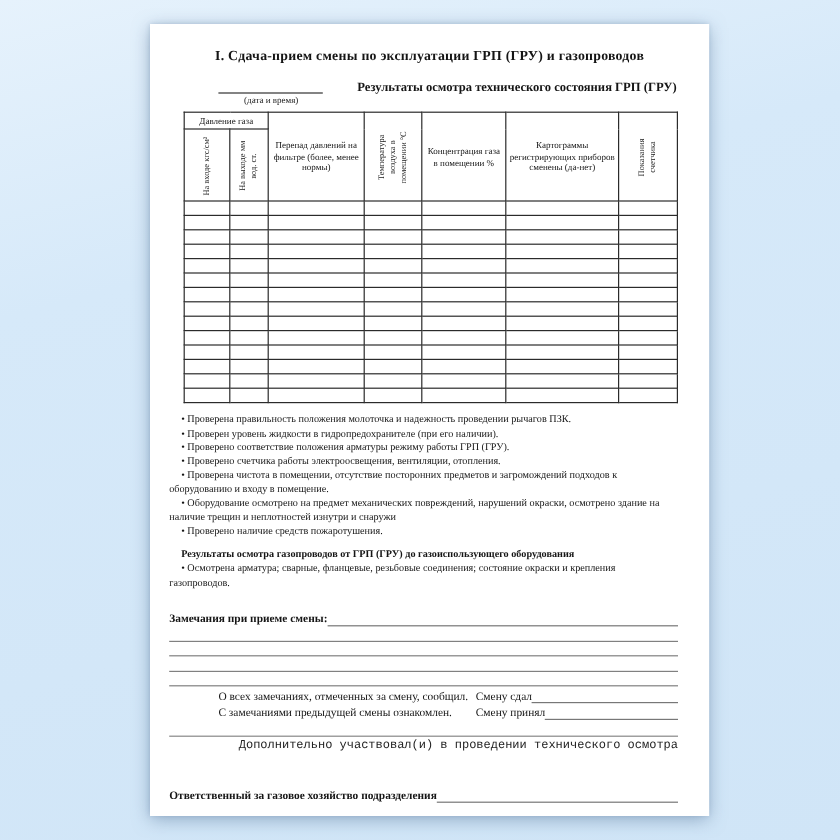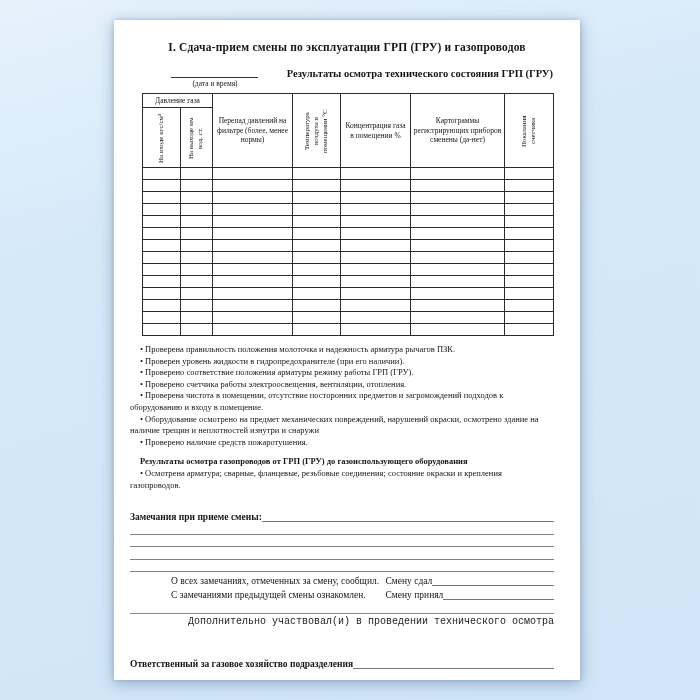--- a/index.html
+++ b/index.html
@@ -6,21 +6,21 @@
   body{
     width:700px;height:700px;overflow:hidden;
     font-family:"Liberation Serif","DejaVu Serif",serif;
     color:#151515;
   }
   .canvas{
     position:relative;width:700px;height:700px;
     background:linear-gradient(165deg,#e6f2fc 0%,#d6e9f9 30%,#d0e5f7 100%);
   }
   .page{
-    position:absolute;left:114px;top:20px;width:466px;height:660px;
+    position:absolute;left:125px;top:20px;width:466px;height:660px;
     background:#ffffff;
     box-shadow:0 3px 14px rgba(90,120,155,.55),0 0 4px rgba(90,120,155,.30);
   }
   .title{
     position:absolute;top:21px;left:0;right:0;text-align:center;
     font-weight:bold;font-size:11.5px;letter-spacing:.2px;
   }
   .date-blank{position:absolute;left:57px;top:46px;width:87px;height:11px;border-bottom:1px solid #333;}
   .date-caption{position:absolute;left:38px;top:59px;width:126px;text-align:center;font-size:7.5px;color:#222;}
   .subtitle{position:absolute;top:48px;right:27px;font-weight:bold;font-size:10.5px;}
@@ -42,21 +42,21 @@
     position:absolute;left:16px;width:424px;top:324px;
     font-size:8.5px;line-height:11.6px;
   }
   .checklist p{margin:0;text-indent:10px;}
   .checklist p .bullet-mark::before{content:"• ";}
   .pipe-heading{margin:8px 0 0 0 !important;font-weight:bold;}
   .remarks{
     position:absolute;left:16px;width:424px;top:491px;
     font-size:9.5px;
   }
-  .label-row{display:flex;align-items:center;height:11px;}
+  .label-row{display:flex;align-items:flex-start;height:11px;}
   .label-row .lbl{font-weight:bold;white-space:nowrap;}
   .fill-line{flex:1 1 auto;border-bottom:1px solid #777;height:10px;}
   .blank-line{height:11.5px;border-bottom:1px solid #808080;}
   .signoff-row{display:flex;align-items:flex-end;height:12px;margin-top:2px;font-weight:normal;padding-left:41px;}
   .signoff-row .left-text{width:56%;white-space:nowrap;}
   .signoff-row .right-label{white-space:nowrap;}
   .divider-full{border-bottom:1px solid #888;height:7px;margin-top:6px;}
   .divider-caption{text-align:right;font-size:10px;font-weight:normal;color:#222;margin-top:2px;font-family:Liberation Mono, monospace;}
   .responsible-row{display:flex;align-items:flex-end;height:13px;margin-top:29px;font-weight:bold;}
 </style>
@@ -229,21 +229,21 @@
             <td class="cell"></td>
             <td class="cell"></td>
             <td class="cell"></td>
             <td class="cell"></td>
           </tr>
         </tbody>
     </table>
 
     <div class="checklist">
       <div>
-          <p><span class="bullet-mark"></span><span>Проверена правильность положения молоточка и надежность арматура рычагов ПЗК.</span></p>
+          <p><span class="bullet-mark"></span><span>Проверена правильность положения молоточка и надежность проведении рычагов ПЗК.</span></p>
           <p><span class="bullet-mark"></span><span>Проверен уровень жидкости в гидропредохранителе (при его наличии).</span></p>
           <p><span class="bullet-mark"></span><span>Проверено соответствие положения арматуры режиму работы ГРП (ГРУ).</span></p>
           <p><span class="bullet-mark"></span><span>Проверено счетчика работы электроосвещения, вентиляции, отопления.</span></p>
           <p><span class="bullet-mark"></span><span>Проверена чистота в помещении, отсутствие посторонних предметов и загромождений подходов к оборудованию и входу в помещение.</span></p>
           <p><span class="bullet-mark"></span><span>Оборудование осмотрено на предмет механических повреждений, нарушений окраски, осмотрено здание на наличие трещин и неплотностей изнутри и снаружи</span></p>
           <p><span class="bullet-mark"></span><span>Проверено наличие средств пожаротушения.</span></p>
         </div>
       <p class="pipe-heading">Результаты осмотра газопроводов от ГРП (ГРУ) до газоиспользующего оборудования</p>
       <p><span class="bullet-mark"></span><span>Осмотрена арматура; сварные, фланцевые, резьбовые соединения; состояние окраски и крепления газопроводов.</span></p>
     </div>

